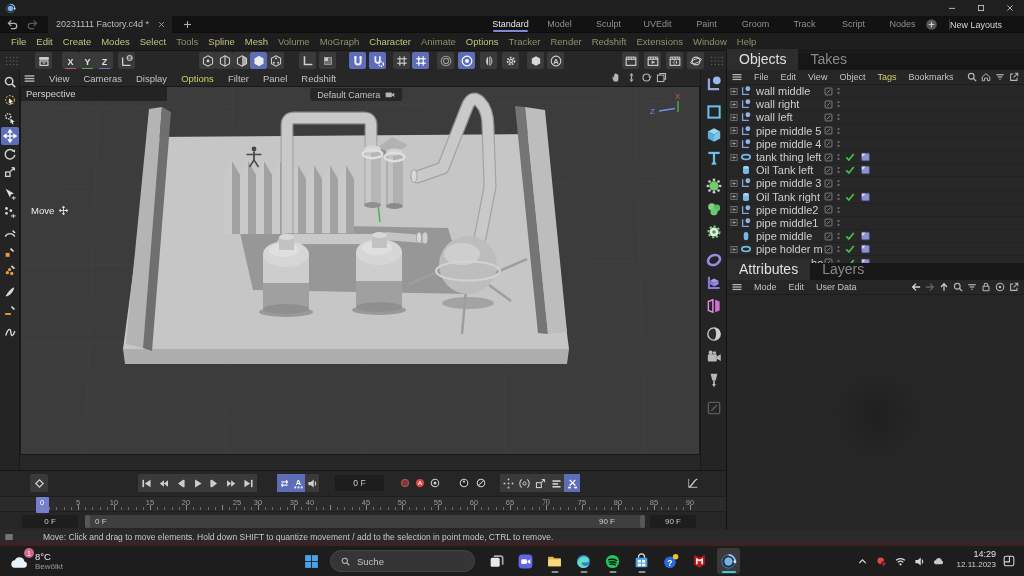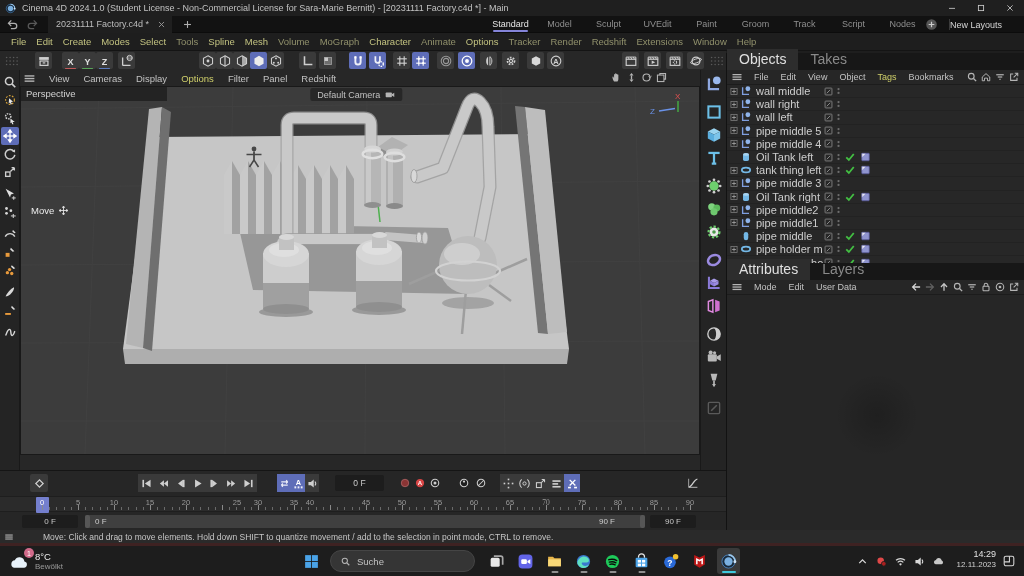--- a/index.html
+++ b/index.html
@@ -172,21 +172,20 @@
 
   <div class="abs titlebar">
     <span class="ico app-icon">
         <svg viewBox="0 0 16 16">
           <circle cx="8" cy="8" r="6.2" fill="#1a2a3a" stroke="#4a88c8" stroke-width="0.8"></circle>
           <circle cx="8" cy="8" r="3.9" fill="#7ab0e0"></circle>
           <path d="M8 1.8 A6.2 6.2 0 0 1 14.2 8" fill="none" stroke="#9ac8ee" stroke-width="1.6"></path>
           <circle cx="14" cy="8.2" r="1.4" fill="#cfe4f6"></circle>
         </svg>
       </span>
-    <span class="title-text">Cinema 4D 2024.1.0 (Student License - Non-Commercial License for Sara-Marie Bernitt) - [20231111 Factory.c4d *] - Main</span>
     <div class="win-controls">
 
     <div class="win-btn">
           <span class="ico">
             <svg viewBox="0 0 16 16">
               <line x1="4" y1="8.5" x2="12" y2="8.5" stroke="#cfcfcf" stroke-width="1.1"></line>
             </svg>
           </span>
         </div>
         <div class="win-btn">
@@ -1320,34 +1319,33 @@
           </span>
           <span class="cell otag ico" style="visibility: hidden;">
             <svg viewBox="0 0 16 16">
               <rect x="3" y="3" width="10" height="10" rx="1" fill="#8f94cf"></rect>
               <path d="M3 3 L8.5 3 L3 8.5 Z" fill="#e8e8f4"></path>
               <rect x="3" y="3" width="10" height="10" rx="1" fill="none" stroke="#55589a" stroke-width="1"></rect>
             </svg>
           </span>
         </div>
         <div class="orow">
-          <span class="cell oexp ico" style="visibility: hidden;">
+          <span class="cell oexp ico">
             <svg viewBox="0 0 16 16">
               <rect x="2.5" y="2.5" width="11" height="11" fill="none" stroke="#7d7d7d" stroke-width="1.4"></rect>
               <line x1="4.5" y1="8" x2="11.5" y2="8" stroke="#a8a8a8" stroke-width="1.4"></line>
               <line x1="8" y1="4.5" x2="8" y2="11.5" stroke="#a8a8a8" stroke-width="1.4"></line>
             </svg>
           </span>
           <span class="cell oicon ico">
             <svg viewBox="0 0 16 16">
-              <path d="M4 4.5 V11.5 C4 12.6 5.8 13.4 8 13.4 C10.2 13.4 12 12.6 12 11.5 V4.5" fill="#74b8e6"></path>
-              <ellipse cx="8" cy="4.5" rx="4" ry="1.8" fill="#a8d4f2"></ellipse>
-            </svg>
-          </span>
-          <span class="cell oname">Oil Tank left</span>
+              <ellipse cx="8" cy="8" rx="5.5" ry="3.2" fill="none" stroke="#74b8e6" stroke-width="2.4"></ellipse>
+            </svg>
+          </span>
+          <span class="cell oname">tank thing left</span>
           <span class="cell opencil ico">
             <svg viewBox="0 0 16 16">
               <rect x="3" y="3" width="10" height="10" rx="1" fill="none" stroke="#8a8a8a" stroke-width="1.2"></rect>
               <line x1="5.5" y1="10.5" x2="10.5" y2="5.5" stroke="#8a8a8a" stroke-width="1.4"></line>
             </svg>
           </span>
           <span class="cell odots ico">
             <svg viewBox="0 0 16 16">
               <circle cx="8" cy="4.5" r="2" fill="#6e6e6e"></circle>
               <circle cx="8" cy="11.5" r="2" fill="#6e6e6e"></circle>
@@ -1360,33 +1358,34 @@
           </span>
           <span class="cell otag ico">
             <svg viewBox="0 0 16 16">
               <rect x="3" y="3" width="10" height="10" rx="1" fill="#8f94cf"></rect>
               <path d="M3 3 L8.5 3 L3 8.5 Z" fill="#e8e8f4"></path>
               <rect x="3" y="3" width="10" height="10" rx="1" fill="none" stroke="#55589a" stroke-width="1"></rect>
             </svg>
           </span>
         </div>
         <div class="orow">
-          <span class="cell oexp ico">
+          <span class="cell oexp ico" style="visibility: hidden;">
             <svg viewBox="0 0 16 16">
               <rect x="2.5" y="2.5" width="11" height="11" fill="none" stroke="#7d7d7d" stroke-width="1.4"></rect>
               <line x1="4.5" y1="8" x2="11.5" y2="8" stroke="#a8a8a8" stroke-width="1.4"></line>
               <line x1="8" y1="4.5" x2="8" y2="11.5" stroke="#a8a8a8" stroke-width="1.4"></line>
             </svg>
           </span>
           <span class="cell oicon ico">
             <svg viewBox="0 0 16 16">
-              <ellipse cx="8" cy="8" rx="5.5" ry="3.2" fill="none" stroke="#74b8e6" stroke-width="2.4"></ellipse>
-            </svg>
-          </span>
-          <span class="cell oname">tank thing left</span>
+              <path d="M4 4.5 V11.5 C4 12.6 5.8 13.4 8 13.4 C10.2 13.4 12 12.6 12 11.5 V4.5" fill="#74b8e6"></path>
+              <ellipse cx="8" cy="4.5" rx="4" ry="1.8" fill="#a8d4f2"></ellipse>
+            </svg>
+          </span>
+          <span class="cell oname">Oil Tank left</span>
           <span class="cell opencil ico">
             <svg viewBox="0 0 16 16">
               <rect x="3" y="3" width="10" height="10" rx="1" fill="none" stroke="#8a8a8a" stroke-width="1.2"></rect>
               <line x1="5.5" y1="10.5" x2="10.5" y2="5.5" stroke="#8a8a8a" stroke-width="1.4"></line>
             </svg>
           </span>
           <span class="cell odots ico">
             <svg viewBox="0 0 16 16">
               <circle cx="8" cy="4.5" r="2" fill="#6e6e6e"></circle>
               <circle cx="8" cy="11.5" r="2" fill="#6e6e6e"></circle>

